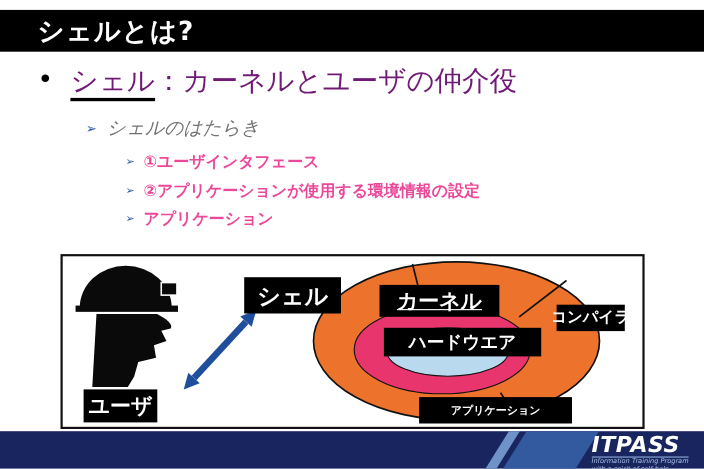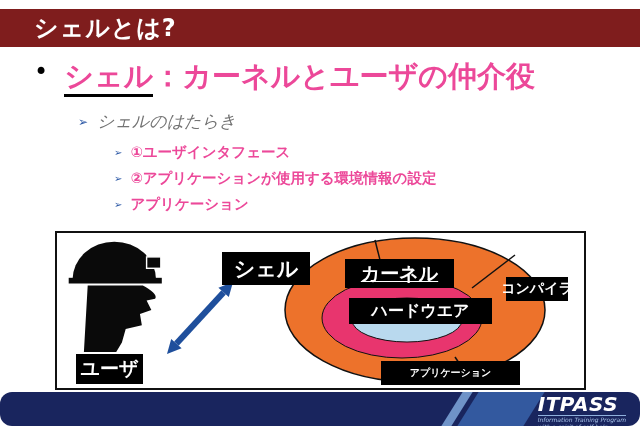--- a/index.html
+++ b/index.html
@@ -6,30 +6,30 @@
   body{
     width:640px;height:426px;position:relative;overflow:hidden;
     background:#ffffff;
     font-family:"DejaVu Sans","Liberation Sans",sans-serif;
   }
   .slide{position:absolute;inset:0;background:#ffffff;}
 
   
   .header{
     position:absolute;top:9px;left:0;width:640px;height:38px;
-    background:#7f1d1d;display:flex;align-items:center;padding-left:34px;
+    background:#000000;display:flex;align-items:center;padding-left:34px;
     box-sizing:border-box;
   }
   .header .title{color:#ffffff;font-size:24px;font-weight:700;letter-spacing:1px;}
 
   
   .content{position:absolute;left:34px;top:58px;width:580px;}
   .main-bullet{display:flex;align-items:flex-start;margin-bottom:16px;}
   .main-bullet .dot{font-size:24px;line-height:1.2;margin-right:16px;color:#000;}
-  .main-text{font-size:29px;font-weight:700;color:#ec4899;line-height:1.25;}
+  .main-text{font-size:25px;font-weight:400;color:#701a75;line-height:1.25;}
   .main-text .emph{border-bottom:3px solid #000;padding-bottom:1px;}
   .sub-bullet{display:flex;align-items:center;margin-left:44px;margin-bottom:10px;}
   .sub-bullet .marker{color:#2d59a6;font-size:12px;margin-right:9px;}
   .sub-bullet .txt{font-size:17px;color:#737373;font-weight:500;font-style:italic;}
   .point{display:flex;align-items:center;margin-left:80px;margin-bottom:7px;}
   .point .marker{color:#2d59a6;font-size:10px;margin-right:8px;}
   .point .txt{font-size:14.5px;color:#ec4899;font-weight:700;}
 
   
   .diagram{
@@ -44,21 +44,21 @@
   .lbl-shell{left:165px;top:19px;width:88px;height:33px;font-size:21px;}
   .lbl-kernel{left:288px;top:26px;width:109px;height:29px;font-size:19px;text-decoration:underline;}
   .lbl-hardware{left:292px;top:65px;width:143px;height:26px;font-size:16px;}
   .lbl-compiler{left:449px;top:44px;width:62px;height:24px;font-size:14px;}
   .lbl-application{left:324px;top:128px;width:139px;height:24px;font-size:10px;}
   .lbl-user{left:19px;top:121px;width:67px;height:30px;font-size:19px;}
 
   
   .footer{
     position:absolute;left:0;bottom:0;width:640px;height:34px;
-    background:#19255e;overflow:hidden;border-radius:12px;
+    background:#19255e;overflow:hidden;
   }
   .stripe-a{position:absolute;left:452px;top:-6px;width:10px;height:46px;background:#6f93c8;transform:skewX(-32deg);}
   .stripe-b{position:absolute;left:468px;top:-6px;width:66px;height:46px;background:#33599f;transform:skewX(-32deg);}
   .logo-block{position:absolute;right:14px;top:2px;z-index:2;text-align:left;}
   .logo{color:#ffffff;font-size:20px;font-weight:800;font-style:italic;letter-spacing:0.5px;line-height:1;}
   .tagline{border-top:1px solid #8fb0dd;margin-top:1px;padding-top:1px;
     font-size:6px;line-height:1.15;color:#a9c3e8;font-style:italic;}
 </style>
 </head>
 <body>

